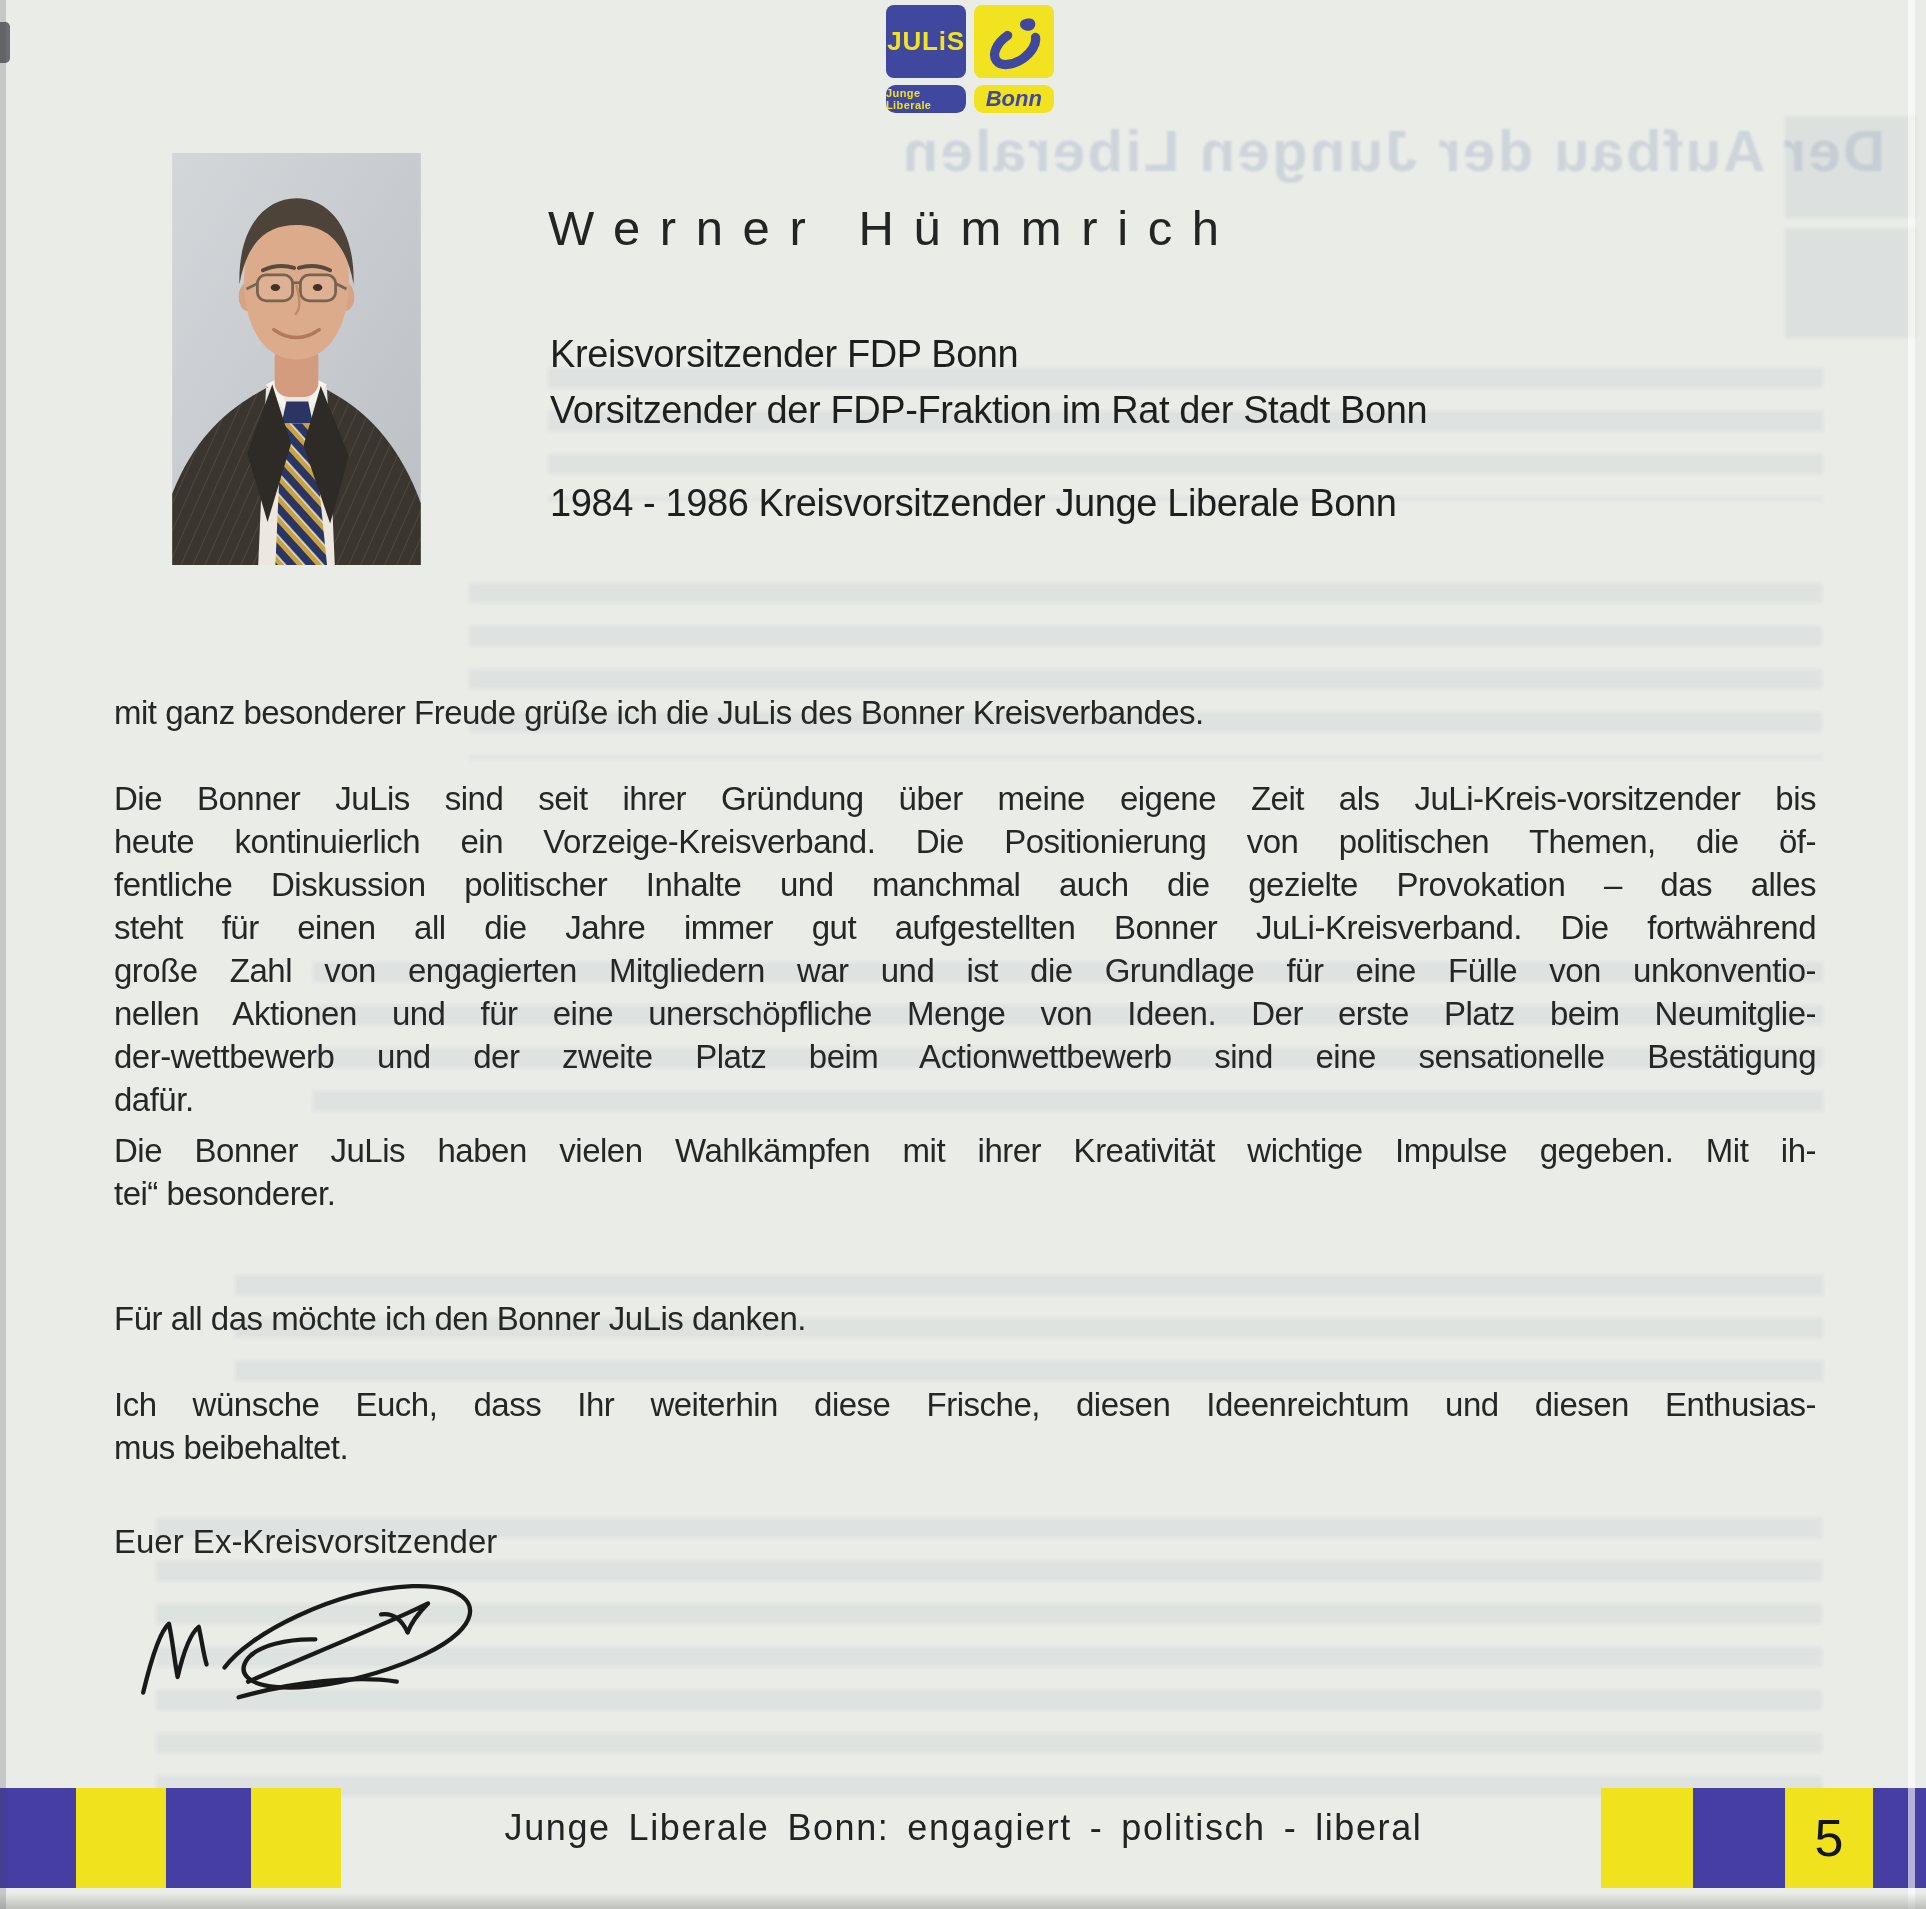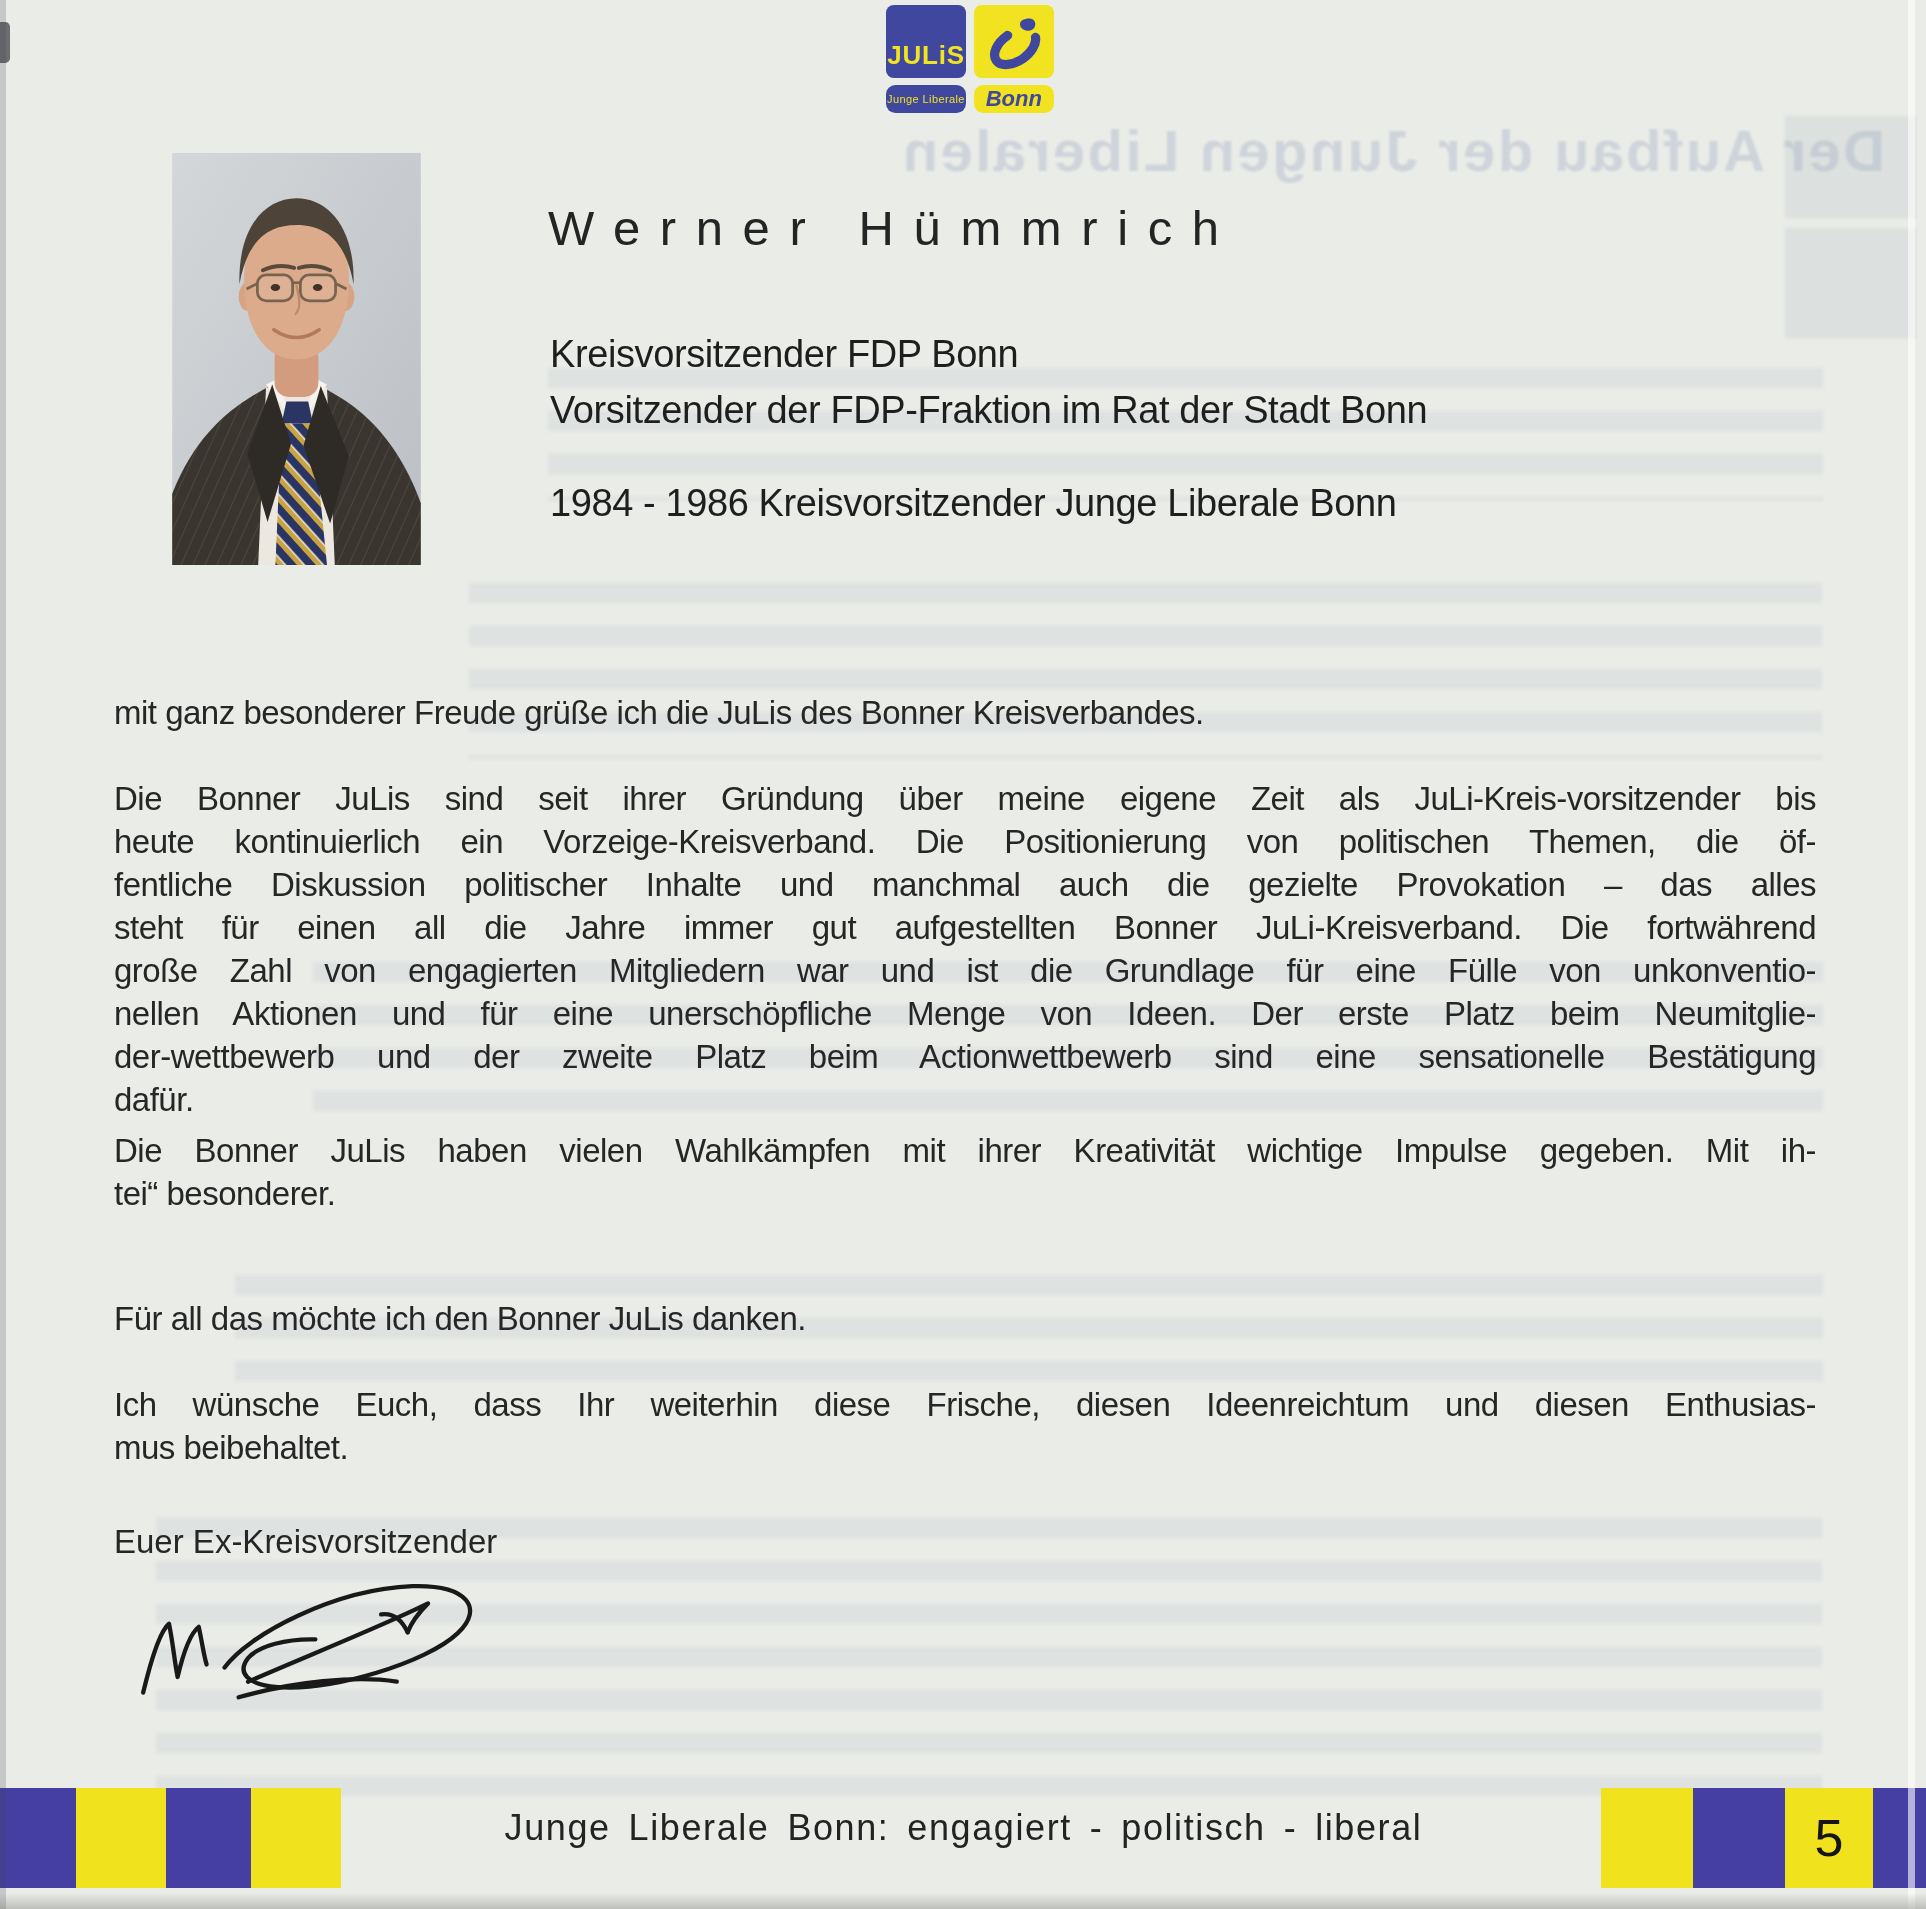--- a/index.html
+++ b/index.html
@@ -17,24 +17,24 @@
                  filter:blur(0.8px);}
   .ghostband{position:absolute;filter:blur(2.3px);
     background:repeating-linear-gradient(180deg,rgba(116,136,156,.10) 0 20.3px,rgba(116,136,156,0) 20.3px 43px);}
   .ghostbox{position:absolute;background:rgba(165,178,185,.20);filter:blur(1.6px);}
 
   
   .logo{position:absolute;left:886px;top:4.7px;display:grid;grid-template-columns:80px 80px;
         column-gap:7.8px;row-gap:7px;}
   .lsq{width:80px;height:73px;border-radius:7.8px;}
   .lsq.blue{background:#3f479e;display:flex;align-items:flex-end;justify-content:center;}
-  .julis{color:#f1e320;font-weight:bold;font-size:26px;letter-spacing:0.8px;padding-bottom:7px;}
+  .julis{color:#f1e320;font-weight:bold;font-size:26px;letter-spacing:0.8px;padding-bottom:21px;}
   .lsq.yellow{background:#f1e320;display:flex;align-items:center;justify-content:center;}
   .pill{height:28px;border-radius:9.4px;display:flex;align-items:center;justify-content:center;}
-  .pill.blue{background:#3f479e;color:#f1e320;font-weight:normal;font-size:11px;letter-spacing:0.4px;}
+  .pill.blue{background:#3f479e;color:#f1e320;font-weight:bold;font-size:11px;letter-spacing:0.4px;}
   .pill.yellow{background:#f1e320;color:#3f479e;font-weight:bold;font-style:italic;font-size:22px;}
 
   
   .photo{position:absolute;left:172px;top:153px;width:249px;height:412px;}
   .title{position:absolute;left:548px;top:200px;font-size:49px;letter-spacing:.40em;
          white-space:nowrap;color:#242424;}
   .sub{position:absolute;left:550px;font-size:38px;letter-spacing:-0.4px;white-space:nowrap;color:#1e1e1e;margin-top:47px;}
   .sub1{top:286px}.sub2{top:342px}.sub3{top:435px}
 
   

